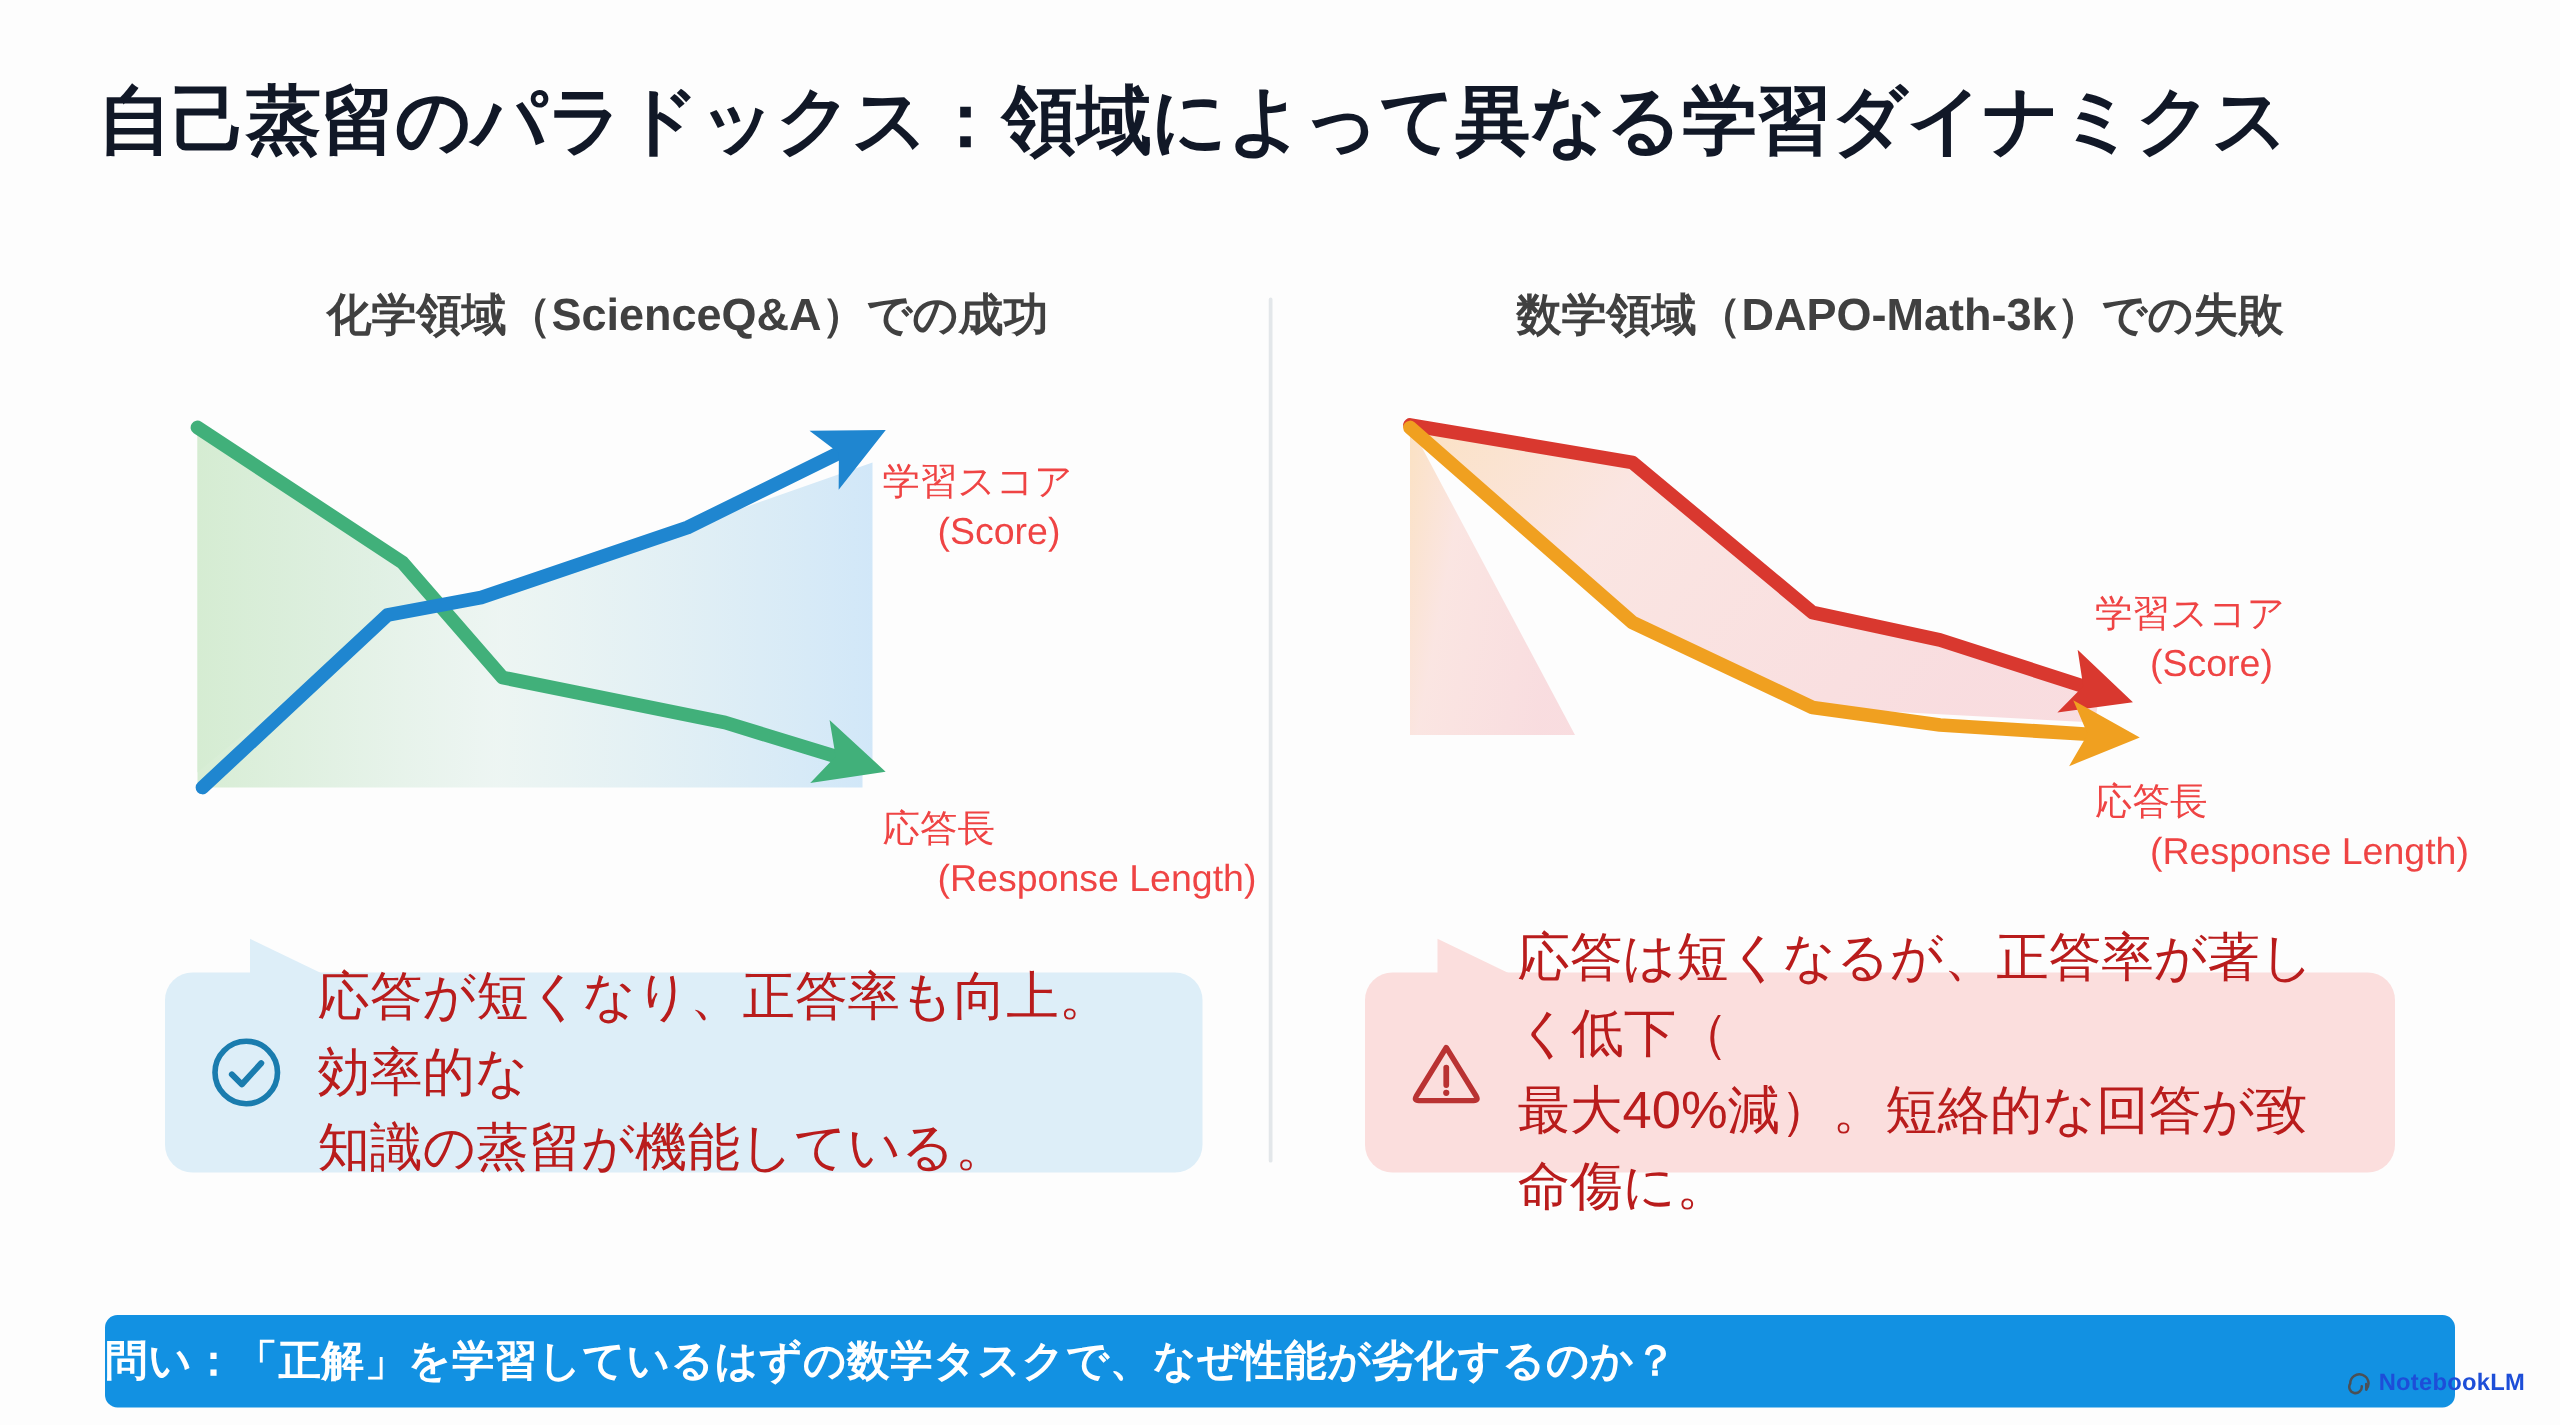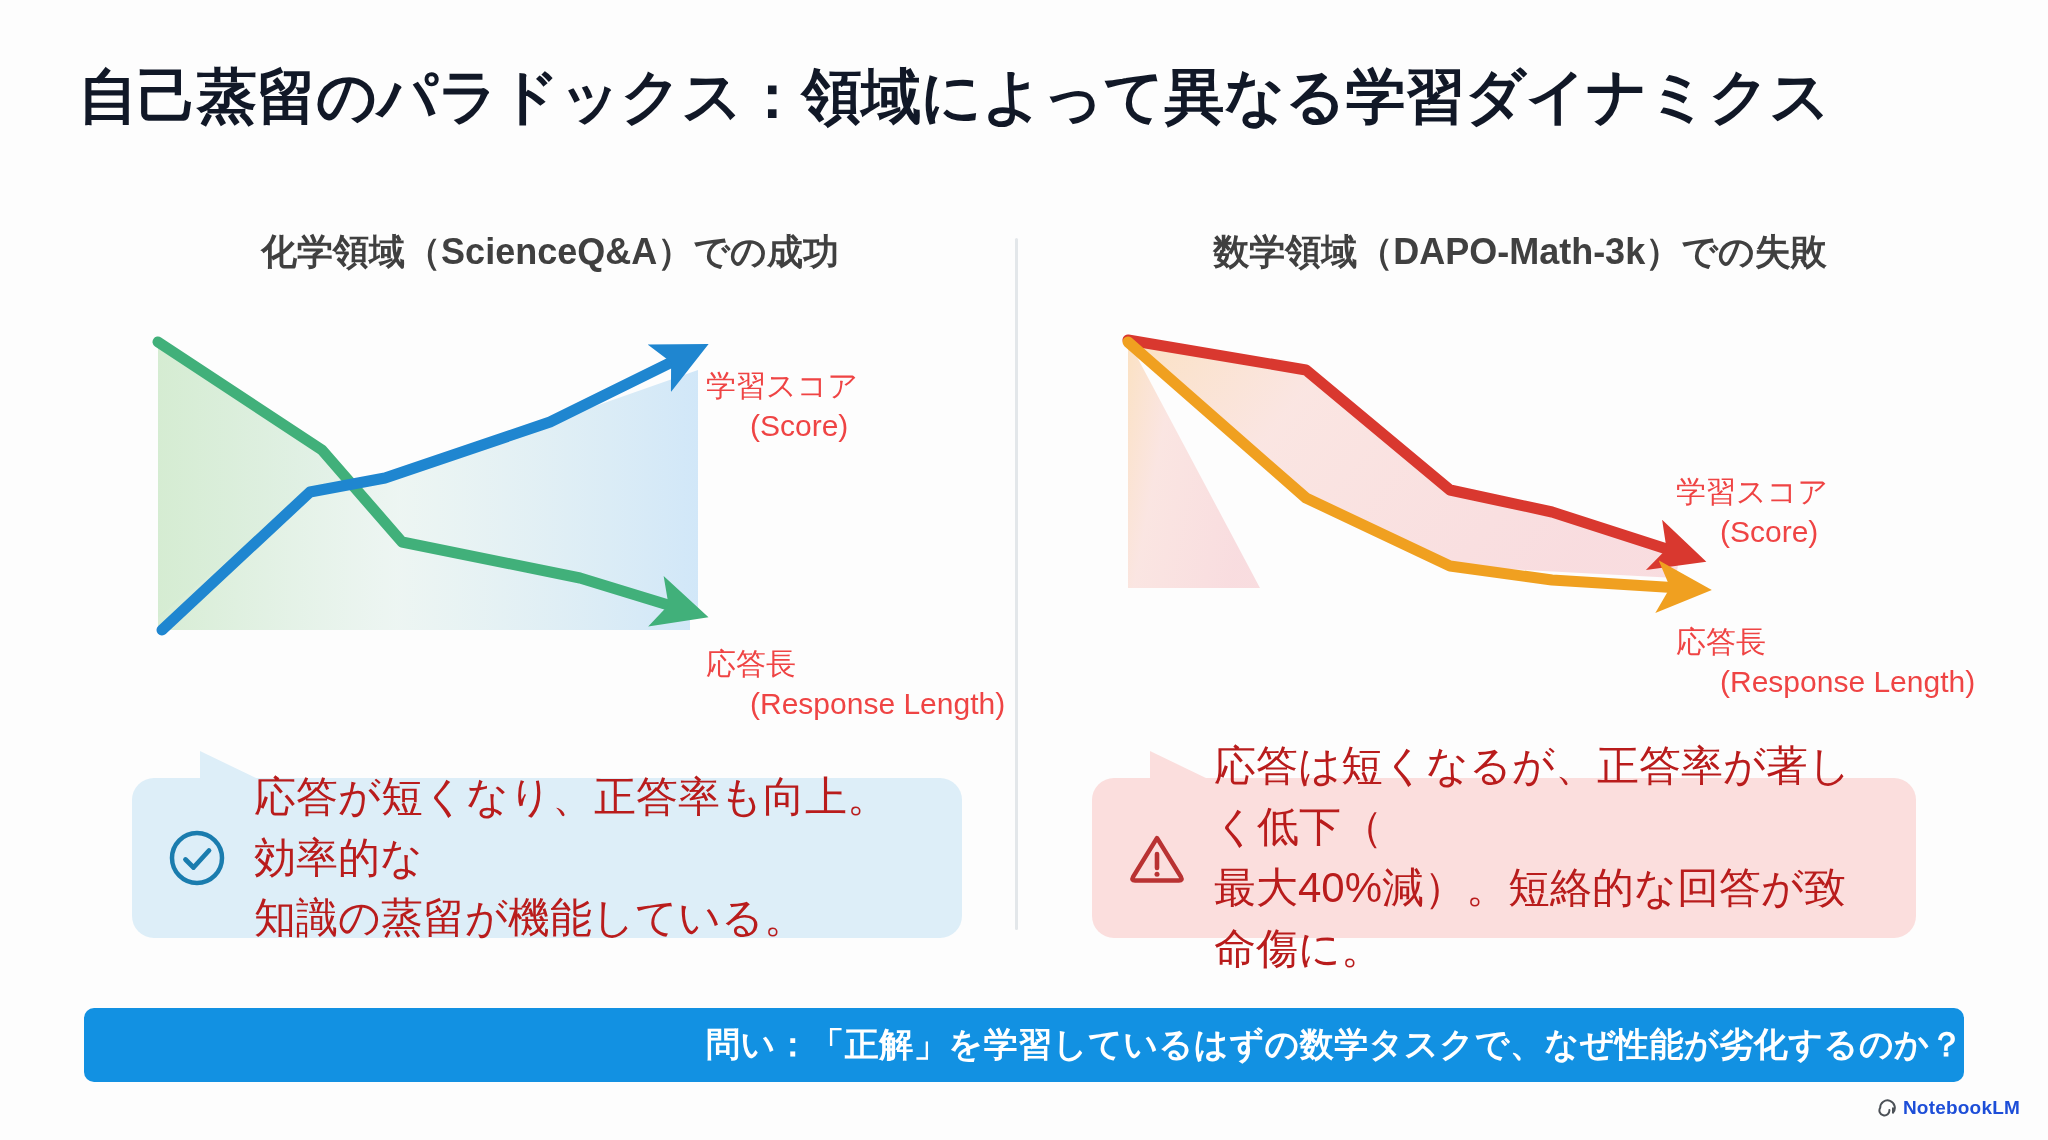--- a/index.html
+++ b/index.html
@@ -141,28 +141,28 @@
     line-height: 1.45;
     color: #b91c1c;
     font-weight: 400;
   }
   .callout-text .line { display: block; }
 
   
   .banner {
     position: absolute;
     left: 84px;
-    top: 1008px;
+    top: 1052px;
     width: 1880px;
     height: 74px;
     background: #1291e2;
     border-radius: 10px;
     display: flex;
     align-items: center;
-    justify-content: flex-end;
+    justify-content: flex-start;
     color: #ffffff;
     font-size: 34px;
     font-weight: 700;
     letter-spacing: 0.5px;
     white-space: nowrap;
   }
 
   
   .watermark {
     position: absolute;

